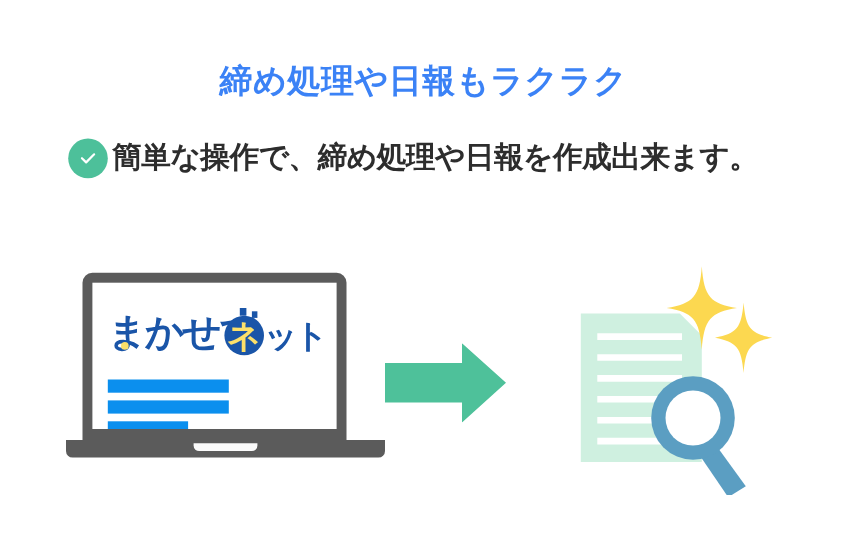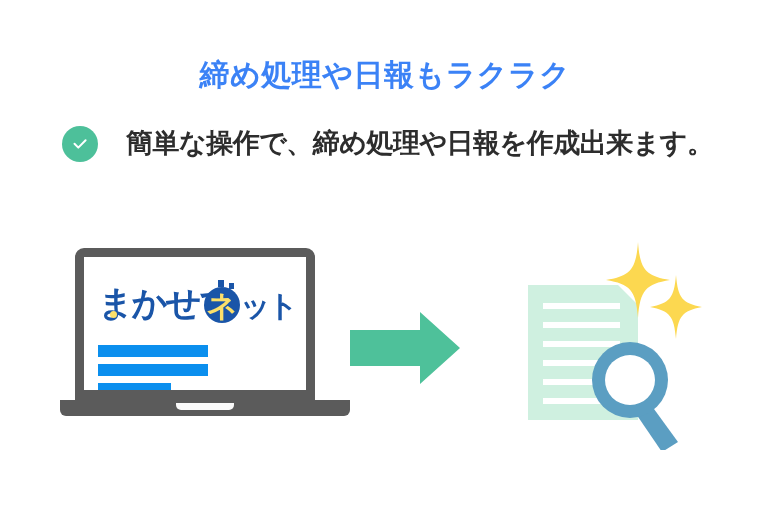--- a/index.html
+++ b/index.html
@@ -30,21 +30,21 @@
     white-space: nowrap;
   }
 
   .subrow {
     position: absolute;
     top: 126px;
     left: 62px;
     width: 690px;
     display: flex;
     align-items: center;
-    gap: 28px;
+    gap: 4px;
   }
   .check-badge {
     width: 36px;
     height: 36px;
     flex: 0 0 36px;
     border-radius: 50%;
     background: #4DC09A;
     display: flex;
     align-items: center;
     justify-content: center;

